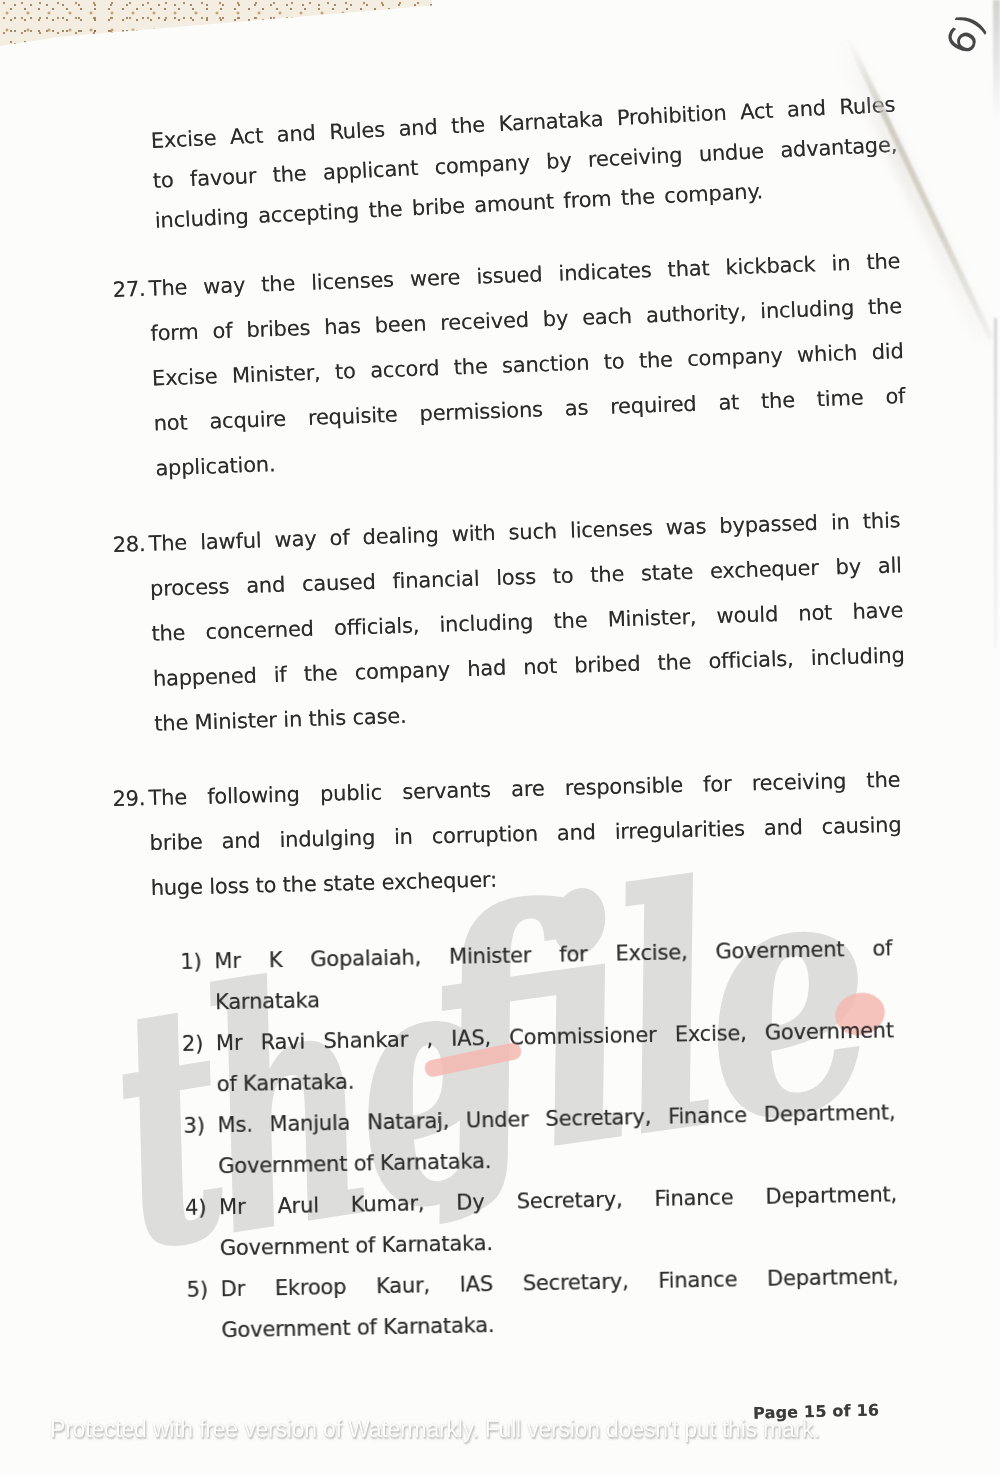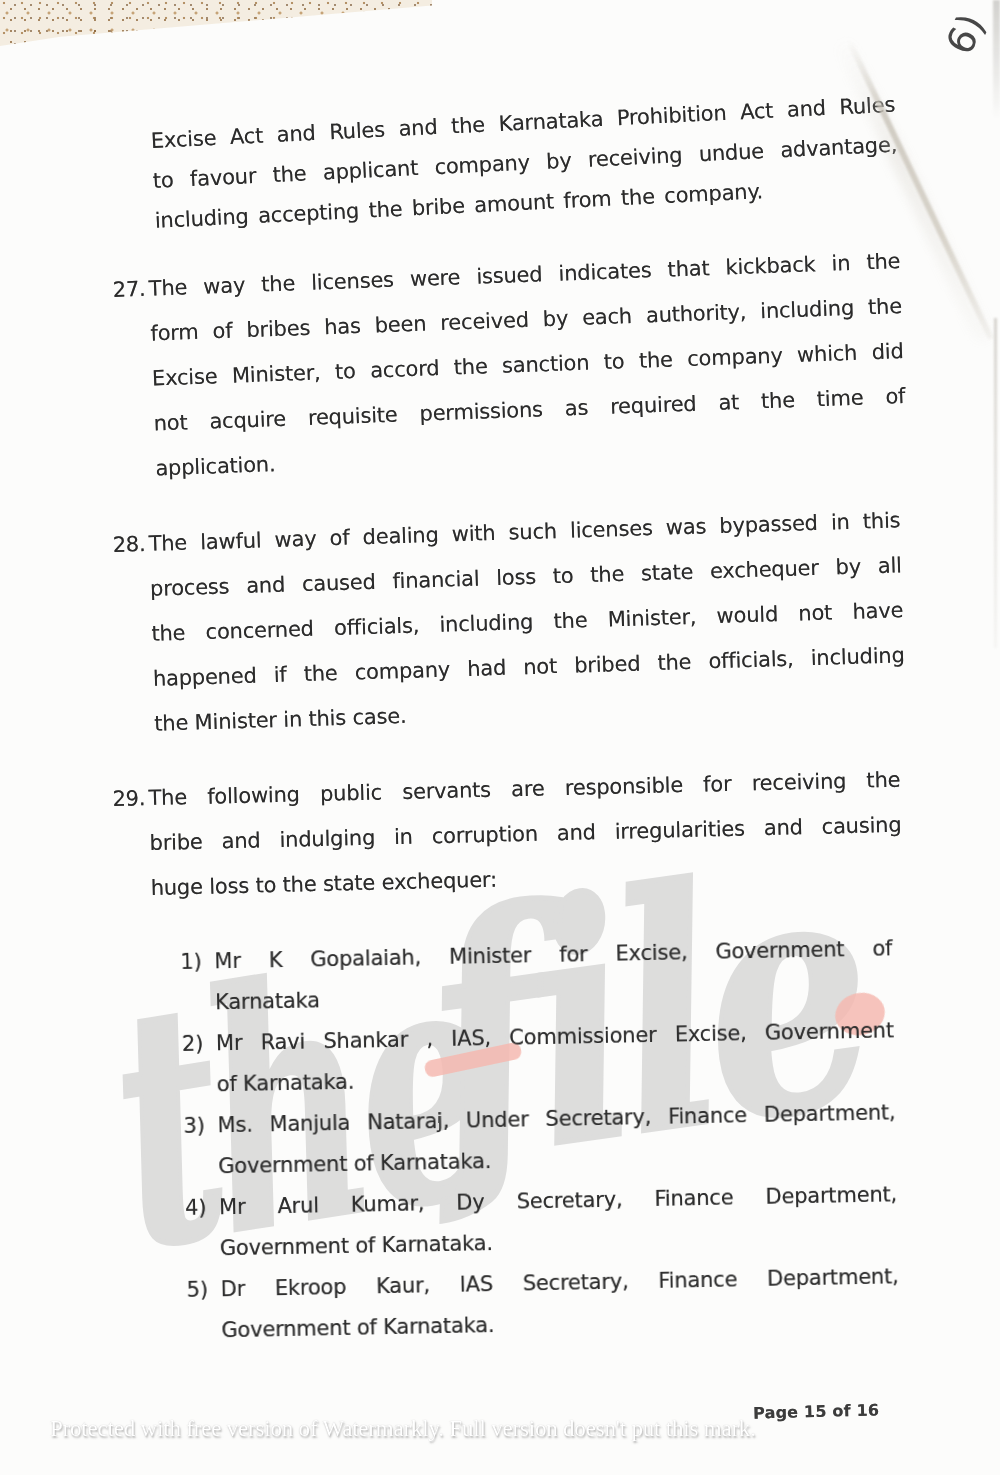--- a/index.html
+++ b/index.html
@@ -76,21 +76,21 @@
   .ltext{flex:1;min-width:0;}
   
   .pageno{
     position:absolute;left:753px;top:1402px;z-index:4;
     font-size:16px;font-weight:bold;letter-spacing:.2px;color:#3c3c3c;
     transform:rotate(-1.5deg);
     text-shadow:0 0 .5px rgba(60,60,60,.6);
   }
   .banner{
     position:absolute;left:50px;top:1416px;z-index:6;white-space:nowrap;
-    font-family:Liberation Serif, serif;font-size:23px;letter-spacing:-0.2px;
+    font-family:Liberation Sans, sans-serif;font-size:23px;letter-spacing:-0.2px;
     color:#ffffff;
     text-shadow:0 0 1px rgba(150,150,150,.55), 1px 2px 2px rgba(140,140,140,.6);
   }
 </style>
 </head>
 <body>
 
 <div class="page">
 
   <div class="speckle"></div>

